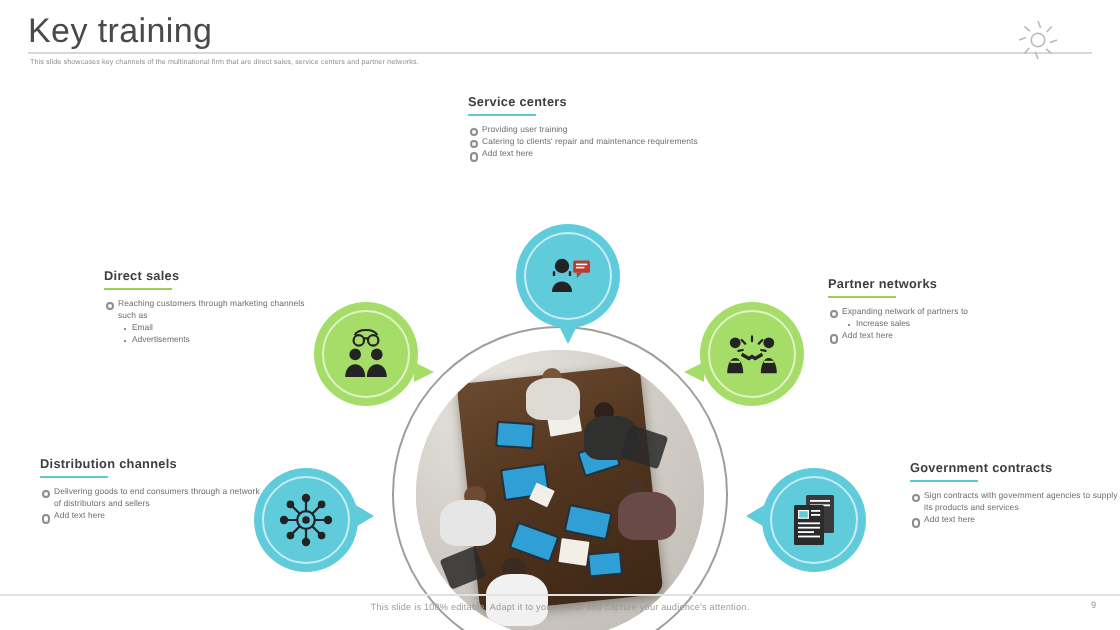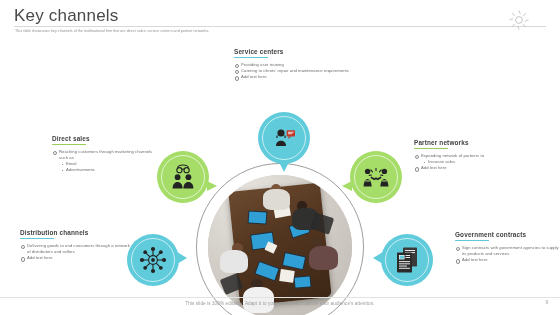--- a/index.html
+++ b/index.html
@@ -251,21 +251,21 @@
     right: 12px; top: 300px;
     font-size: 4.6px;
     color: #9a9a9a;
   }
 </style>
 </head>
 <body>
 
 <div id="slide">
 
-  <div id="header-title">Key channels</div>
+  <div id="header-title">Key training</div>
   <div id="header-rule"></div>
   <div id="header-subtitle">This slide showcases key channels of the multinational  firm that are direct sales, service centers and partner networks.</div>
 
   <div id="sun-icon">
     <svg width="24" height="24" viewBox="0 0 24 24">
       <g stroke="#b9b9b9" stroke-width="0.8" fill="none">
         <circle cx="12" cy="12" r="3.4"></circle>
         <path d="M12 2.5 L13.3 6 M12 21.5 L10.7 18 M2.5 12 L6 10.7 M21.5 12 L18 13.3
                  M5.2 5.2 L8 7.6 M18.8 18.8 L16 16.4 M5.2 18.8 L7.6 16 M18.8 5.2 L16.4 8"></path>
       </g>

